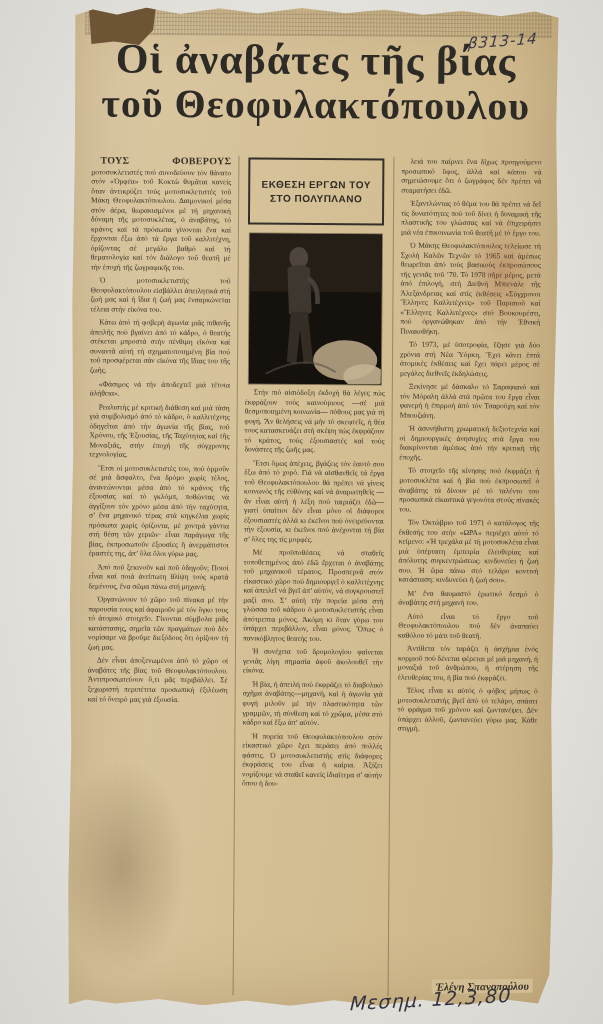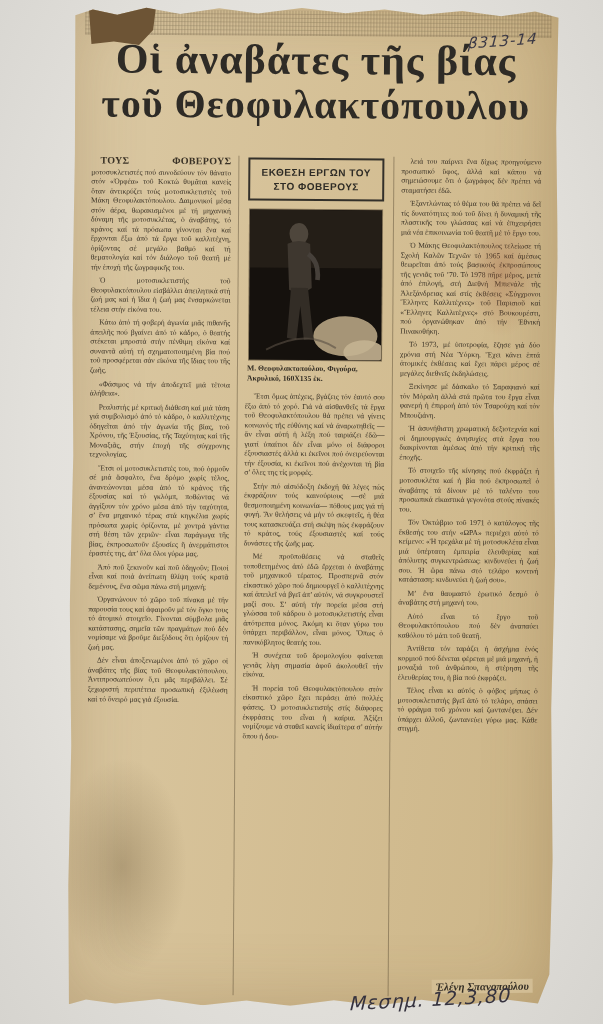--- a/index.html
+++ b/index.html
@@ -21,21 +21,21 @@
   .headline{position:absolute;top:32px;left:10px;right:10px;margin:0;text-align:center;
         font-family:"Liberation Serif",serif;font-weight:700;color:#2e2b26;line-height:1.08;letter-spacing:1px;}
   .headline .hl1{display:block;font-size:42px;}
   .headline .hl2{display:block;font-size:40px;}
   .columns{position:absolute;top:150px;left:12px;right:10px;bottom:12px;display:flex;overflow:hidden;}
   .col{flex:1 1 0;padding:0 7px;overflow:hidden;min-width:0;}
   .col + .col{border-left:1px solid rgba(64,52,32,.4);}
   .para{font-family:"Liberation Serif",serif;font-size:7.5px;line-height:1.27;color:#3a3226;
         text-align:justify;margin:0 0 4px 0;text-indent:9px;}
   .lead-para strong{font-size:10px;letter-spacing:.3px;}
-  .exhibit-box{border:2px solid #33302a;margin:2px 2px 9px;padding:6px 2px;text-align:center;
+  .exhibit-box{border:2px solid #33302a;margin:2px 2px 9px;padding:18px 2px;text-align:center;
         font-family:"Liberation Sans",sans-serif;font-weight:bold;font-size:10px;
         letter-spacing:.5px;color:#2f2c26;}
   .exhibit-box span{display:block;line-height:1.35;}
   .artwork{margin:0 4px 4px;height:150px;background:#14100d;position:relative;overflow:hidden;
         box-shadow:0 0 0 1px rgba(40,30,20,.5);}
   .caption{font-family:"Liberation Serif",serif;font-weight:bold;font-size:7.7px;line-height:1.3;
         color:#332d24;margin:0 2px 8px;text-align:left;text-indent:0;}
   .signature{position:absolute;right:20px;bottom:16px;font-family:"Liberation Serif",serif;
         font-style:italic;font-weight:bold;font-size:11px;color:#332d24;
         background:rgba(212,191,150,.92);padding:1px 4px;transform:rotate(-1deg);}
@@ -76,41 +76,41 @@
             <p class="para">Ἔτσι οἱ μοτοσυκλετιστές του, πού ὁρμοῦν σέ μιά ἄσφαλτο, ἕνα δρόμο χωρίς τέλος, ἀνανεώνονται μέσα ἀπό τό κράνος τῆς ἐξουσίας καί τό γκλόμπ, ποθώντας νά ἀγγίξουν τόν χρόνο μέσα ἀπό τήν ταχύτητα, σ’ ἕνα μηχανικό τέρας στά κηγκέλια χωρίς πρόσωπα χωρίς ὁρίζοντα, μέ χοντρά γάντια στή θέση τῶν χεριῶν· εἶναι παράγωγα τῆς βίας, ἐκπροσωποῦν ἐξουσίες ἤ ἀνερμάτιστοι ἐραστές της, ἀπ’ ὅλα ὅλοι γύρω μας.</p>
             <p class="para">Ἀπό ποῦ ξεκινοῦν καί ποῦ ὁδηγοῦν; Ποιοί εἶναι καί ποιά ἀνείπωτη θλίψη τούς κρατᾶ δεμένους, ἕνα σῶμα πάνω στή μηχανή;</p>
             <p class="para">Ὀργανώνουν τό χῶρο τοῦ πίνακα μέ τήν παρουσία τους καί ἀφαιροῦν μέ τόν ὄγκο τους τό ἀτομικό στοιχεῖο. Γίνονται σύμβολα μιᾶς κατάστασης, σημεῖα τῶν πραγμάτων πού δέν νομίσαμε νά βροῦμε διεξόδους ὅτι ὁρίζουν τή ζωή μας.</p>
             <p class="para">Δέν εἶναι ἀποξενωμένοι ἀπό τό χῶρο οἱ ἀναβάτες τῆς βίας τοῦ Θεοφυλακτόπουλου. Ἀντιπροσωπεύουν ὅ,τι μᾶς περιβάλλει. Σέ ξεχωριστή περιπέτεια προσωπική ἐξιλέωση καί τό ὄνειρό μας γιά ἐξουσία.</p>
           </div>
       </div>
 
       <div class="col col2">
         <div class="exhibit-box">
           <span>ΕΚΘΕΣΗ ΕΡΓΩΝ ΤΟΥ</span>
-          <span>ΣΤΟ ΦΟΒΕΡΟΥΣ</span>
+          <span>ΣΤΟ ΠΟΛΥΠΛΑΝΟ</span>
         </div>
         <div class="artwork">
           <svg viewBox="0 0 140 150" width="100%" height="100%" preserveAspectRatio="none">
             <rect width="140" height="150" fill="#15110d"></rect>
             <rect width="140" height="58" fill="#241e17"></rect>
             <ellipse cx="52" cy="24" rx="10" ry="11" fill="#4e463c"></ellipse>
             <path d="M40 34 Q52 28 64 34 L66 78 Q54 86 42 80 Z" fill="#3e372f"></path>
             <path d="M44 78 L40 128 L50 130 L54 96 L58 130 L68 128 L62 78 Z" fill="#332d26"></path>
             <path d="M62 44 Q74 52 72 70" stroke="#46403a" stroke-width="5" fill="none"></path>
             <ellipse cx="102" cy="126" rx="34" ry="20" fill="#b6a483" opacity="0.9"></ellipse>
             <ellipse cx="122" cy="142" rx="22" ry="12" fill="#c4b391" opacity="0.9"></ellipse>
             <path d="M18 140 Q60 118 92 138" stroke="#5a5044" stroke-width="2" fill="none" opacity="0.6"></path>
           </svg>
         </div>
-        <p class="caption">Μ. Θεοφυλακτοπούλου, Φιγούρα, Ἀκρυλικό, 160Χ135 ἑκ.</p>
         <div class="plist">
+            <p class="para">Στήν πιό αἰσιόδοξη ἐκδοχή θά λέγες πώς ἐκφράζουν τούς καινούριους —σέ μιά θεσμοποιημένη κοινωνία— πόθους μας γιά τή φυγή. Ἄν θελήσεις νά μήν τό σκεφτεῖς, ἡ θέα τους κατασκευάζει στή σκέψη πώς ἐκφράζουν τό κράτος, τούς ἐξουσιαστές καί τούς δυνάστες τῆς ζωῆς μας.</p>
             <p class="para">Ἔτσι ὅμως ἀπέχεις, βγάζεις τόν ἑαυτό σου ἔξω ἀπό τό χορό. Γιά νά αἰσθανθεῖς τά ἔργα τοῦ Θεοφυλακτόπουλου θά πρέπει νά γίνεις κοινωνός τῆς εὐθύνης καί νά ἀναρωτηθεῖς —ἄν εἶναι αὐτή ἡ λέξη πού ταιριάζει ἐδῶ— γιατί ὑπαίτιοι δέν εἶναι μόνο οἱ διάφοροι ἐξουσιαστές ἀλλά κι ἐκεῖνοι πού ὀνειρεύονται τήν ἐξουσία, κι ἐκεῖνοι πού ἀνέχονται τή βία σ’ ὅλες της τίς μορφές.</p>
-            <p class="para">Στήν πιό αἰσιόδοξη ἐκδοχή θά λέγες πώς ἐκφράζουν τούς καινούριους —σέ μιά θεσμοποιημένη κοινωνία— πόθους μας γιά τή φυγή. Ἄν θελήσεις νά μήν τό σκεφτεῖς, ἡ θέα τους κατασκευάζει στή σκέψη πώς ἐκφράζουν τό κράτος, τούς ἐξουσιαστές καί τούς δυνάστες τῆς ζωῆς μας.</p>
             <p class="para">Μέ προϋποθέσεις νά σταθεῖς τοποθετημένος ἀπό ἐδῶ ἔρχεται ὁ ἀναβάτης τοῦ μηχανικοῦ τέρατος. Προσπερνᾶ στόν εἰκαστικό χῶρο πού δημιουργεῖ ὁ καλλιτέχνης καί ἀπειλεῖ νά βγεῖ ἀπ’ αὐτόν, νά συγκρουστεῖ μαζί σου. Σ’ αὐτή τήν πορεία μέσα στή γλώσσα τοῦ κάδρου ὁ μοτοσυκλετιστής εἶναι ἀπότρεπτα μόνος. Ἀκόμη κι ὅταν γύρω του ὑπάρχει περιβάλλον, εἶναι μόνος. Ὅπως ὁ πανικόβλητος θεατής του.</p>
             <p class="para">Ἡ συνέχεια τοῦ δρομολογίου φαίνεται γενιᾶς λίγη σημασία ἀφοῦ ἀκολουθεῖ τήν εἰκόνα.</p>
+            <p class="para">Ἡ βία, ἡ ἀπειλή πού ἐκφράζει τό διαβολικό σχῆμα ἀναβάτης—μηχανή, καί ἡ ἀγωνία γιά φυγή μιλοῦν μέ τήν πλαστικότητα τῶν γραμμῶν, τή σύνθεση καί τό χρῶμα, μέσα στό κάδρο καί ἔξω ἀπ’ αὐτόν.</p>
             <p class="para">Ἡ πορεία τοῦ Θεοφυλακτόπουλου στόν εἰκαστικό χῶρο ἔχει περάσει ἀπό πολλές φάσεις. Ὁ μοτοσυκλετιστής στίς διάφορες ἐκφράσεις του εἶναι ἡ καίρια. Ἀξίζει νομίζουμε νά σταθεῖ κανείς ἰδιαίτερα σ’ αὐτήν ὅπου ἡ δου-</p>
           </div>
       </div>
 
       <div class="col col3">
         <div class="plist">
             <p class="para">λειά του παίρνει ἕνα δίχως προηγούμενο προσωπικό ὕφος, ἀλλά καί κάπου νά σημειώσουμε ὅτι ὁ ζωγράφος δέν πρέπει νά σταματήσει ἐδῶ.</p>
             <p class="para">Ἐξαντλώντας τό θέμα του θά πρέπει νά δεῖ τίς δυνατότητες πού τοῦ δίνει ἡ δυναμική τῆς πλαστικῆς του γλώσσας καί νά ἐπιχειρήσει μιά νέα ἐπικοινωνία τοῦ θεατῆ μέ τό ἔργο του.</p>
             <p class="para">Ὁ Μάκης Θεοφυλακτόπουλος τελείωσε τή Σχολή Καλῶν Τεχνῶν τό 1965 καί ἀμέσως θεωρεῖται ἀπό τούς βασικούς ἐκπροσώπους τῆς γενιᾶς τοῦ ’70. Τό 1978 πῆρε μέρος, μετά ἀπό ἐπιλογή, στή Διεθνή Μπιενάλε τῆς Ἀλεξάνδρειας καί στίς ἐκθέσεις «Σύγχρονοι Ἕλληνες Καλλιτέχνες» τοῦ Παρισιοῦ καί «Ἕλληνες Καλλιτέχνες» στό Βουκουρέστι, πού ὀργανώθηκαν ἀπό τήν Ἐθνική Πινακοθήκη.</p>
             <p class="para">Τό 1973, μέ ὑποτροφία, ἔζησε γιά δύο χρόνια στή Νέα Ὑόρκη. Ἔχει κάνει ἑπτά ἀτομικές ἐκθέσεις καί ἔχει πάρει μέρος σέ μεγάλες διεθνεῖς ἐκδηλώσεις.</p>

